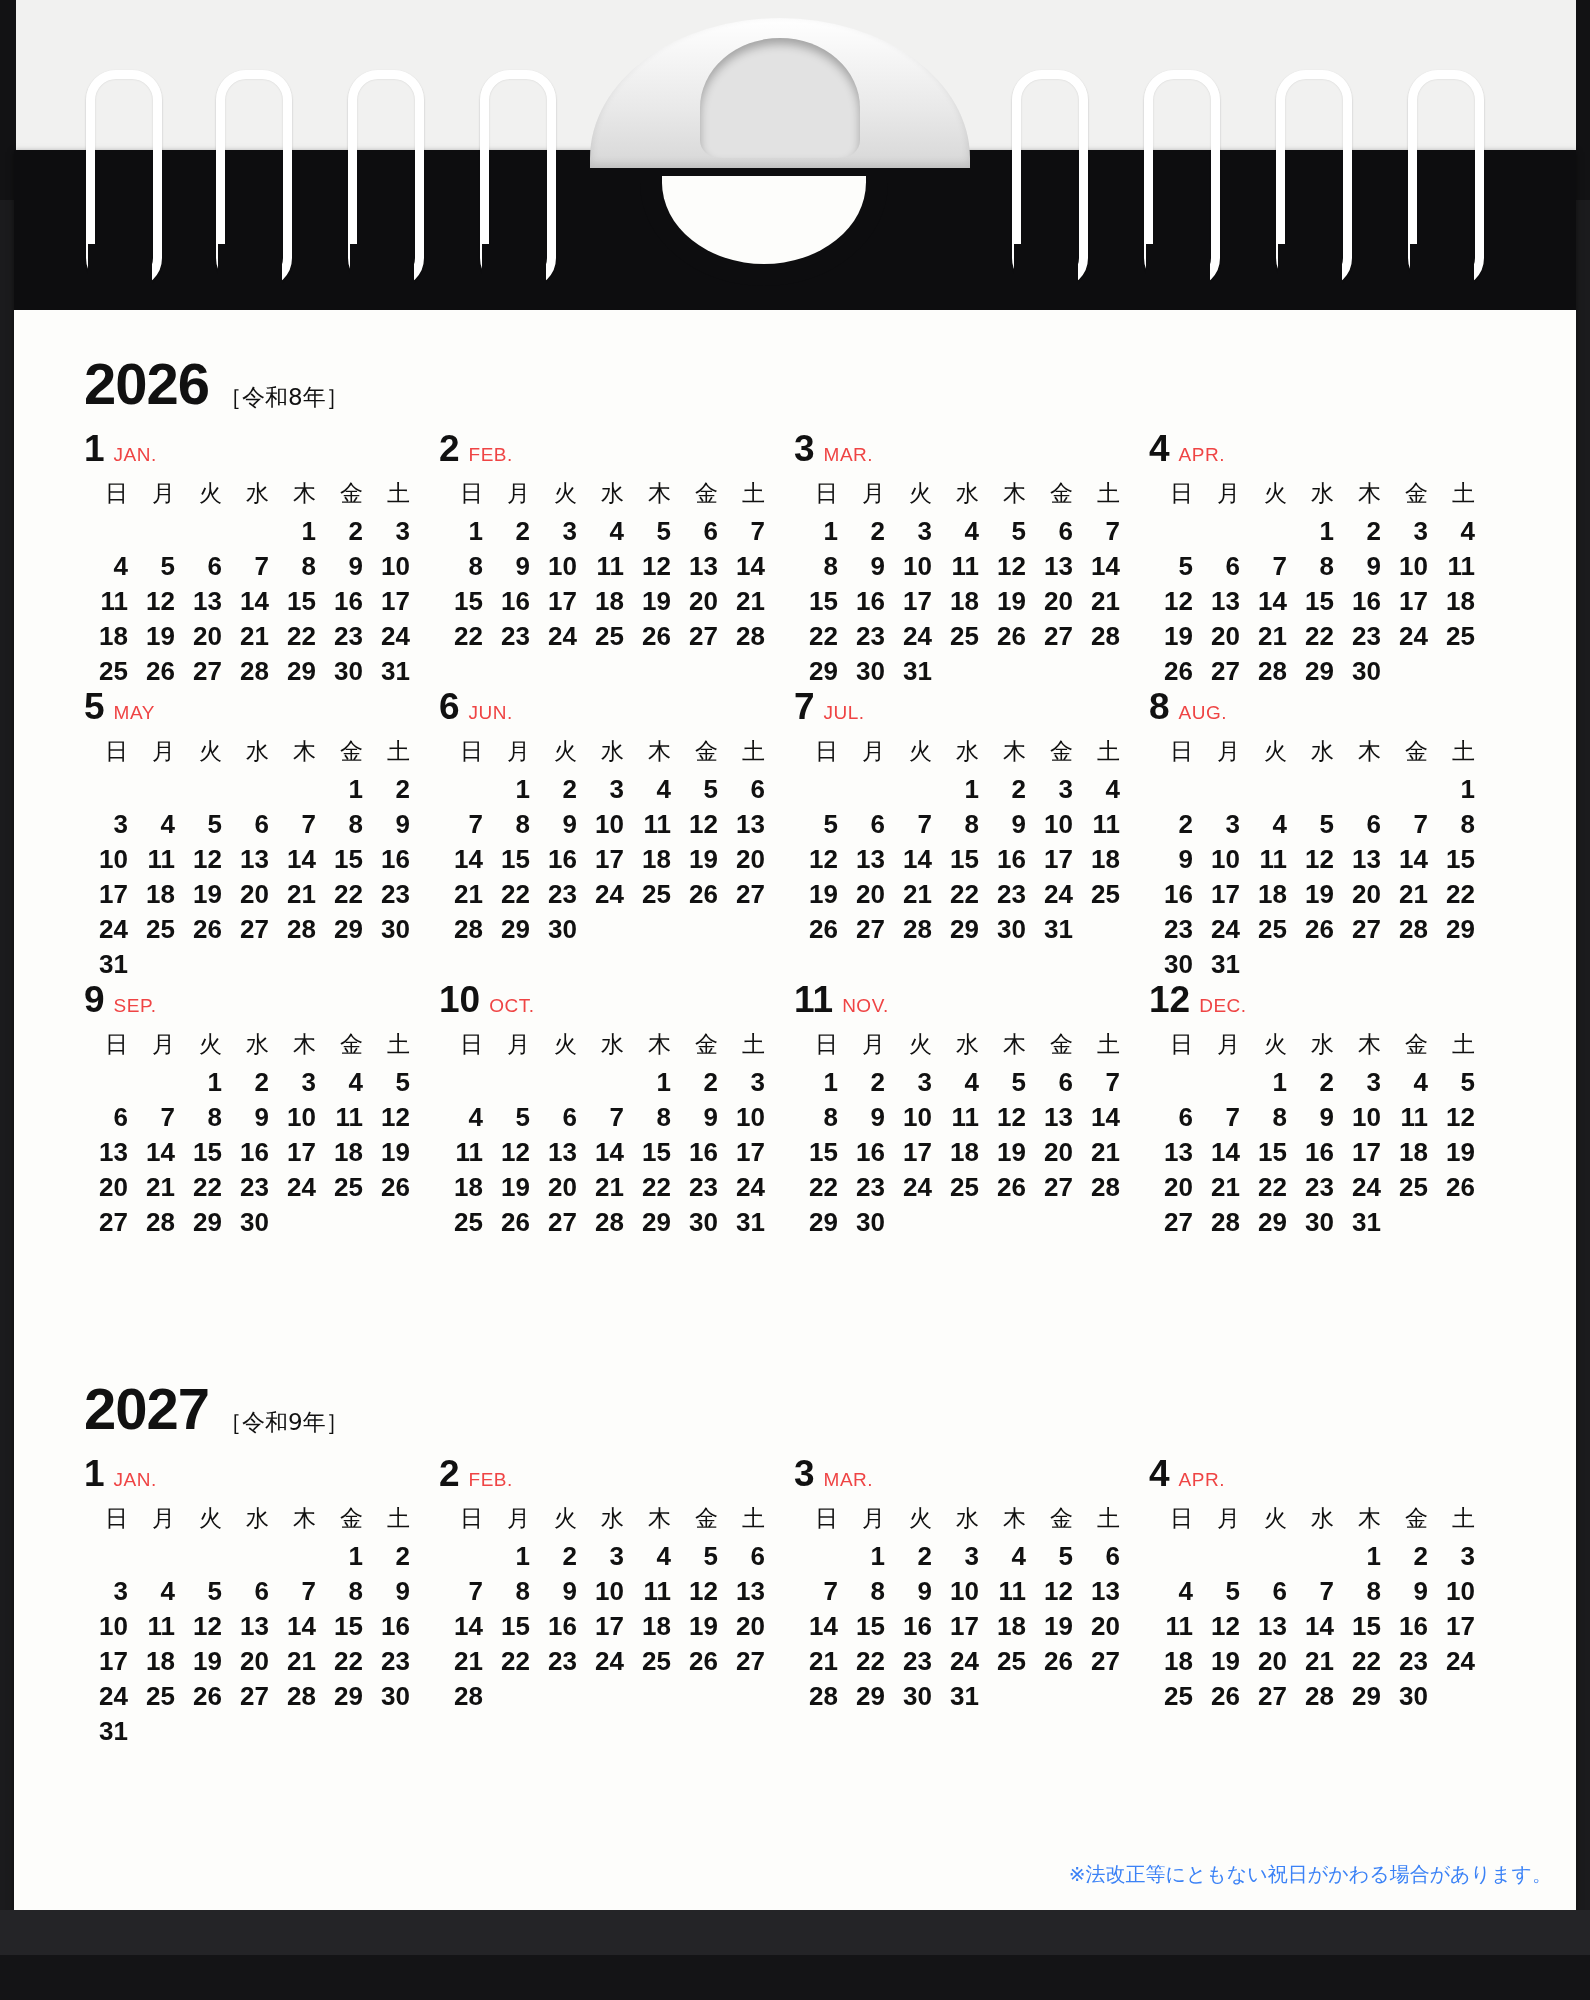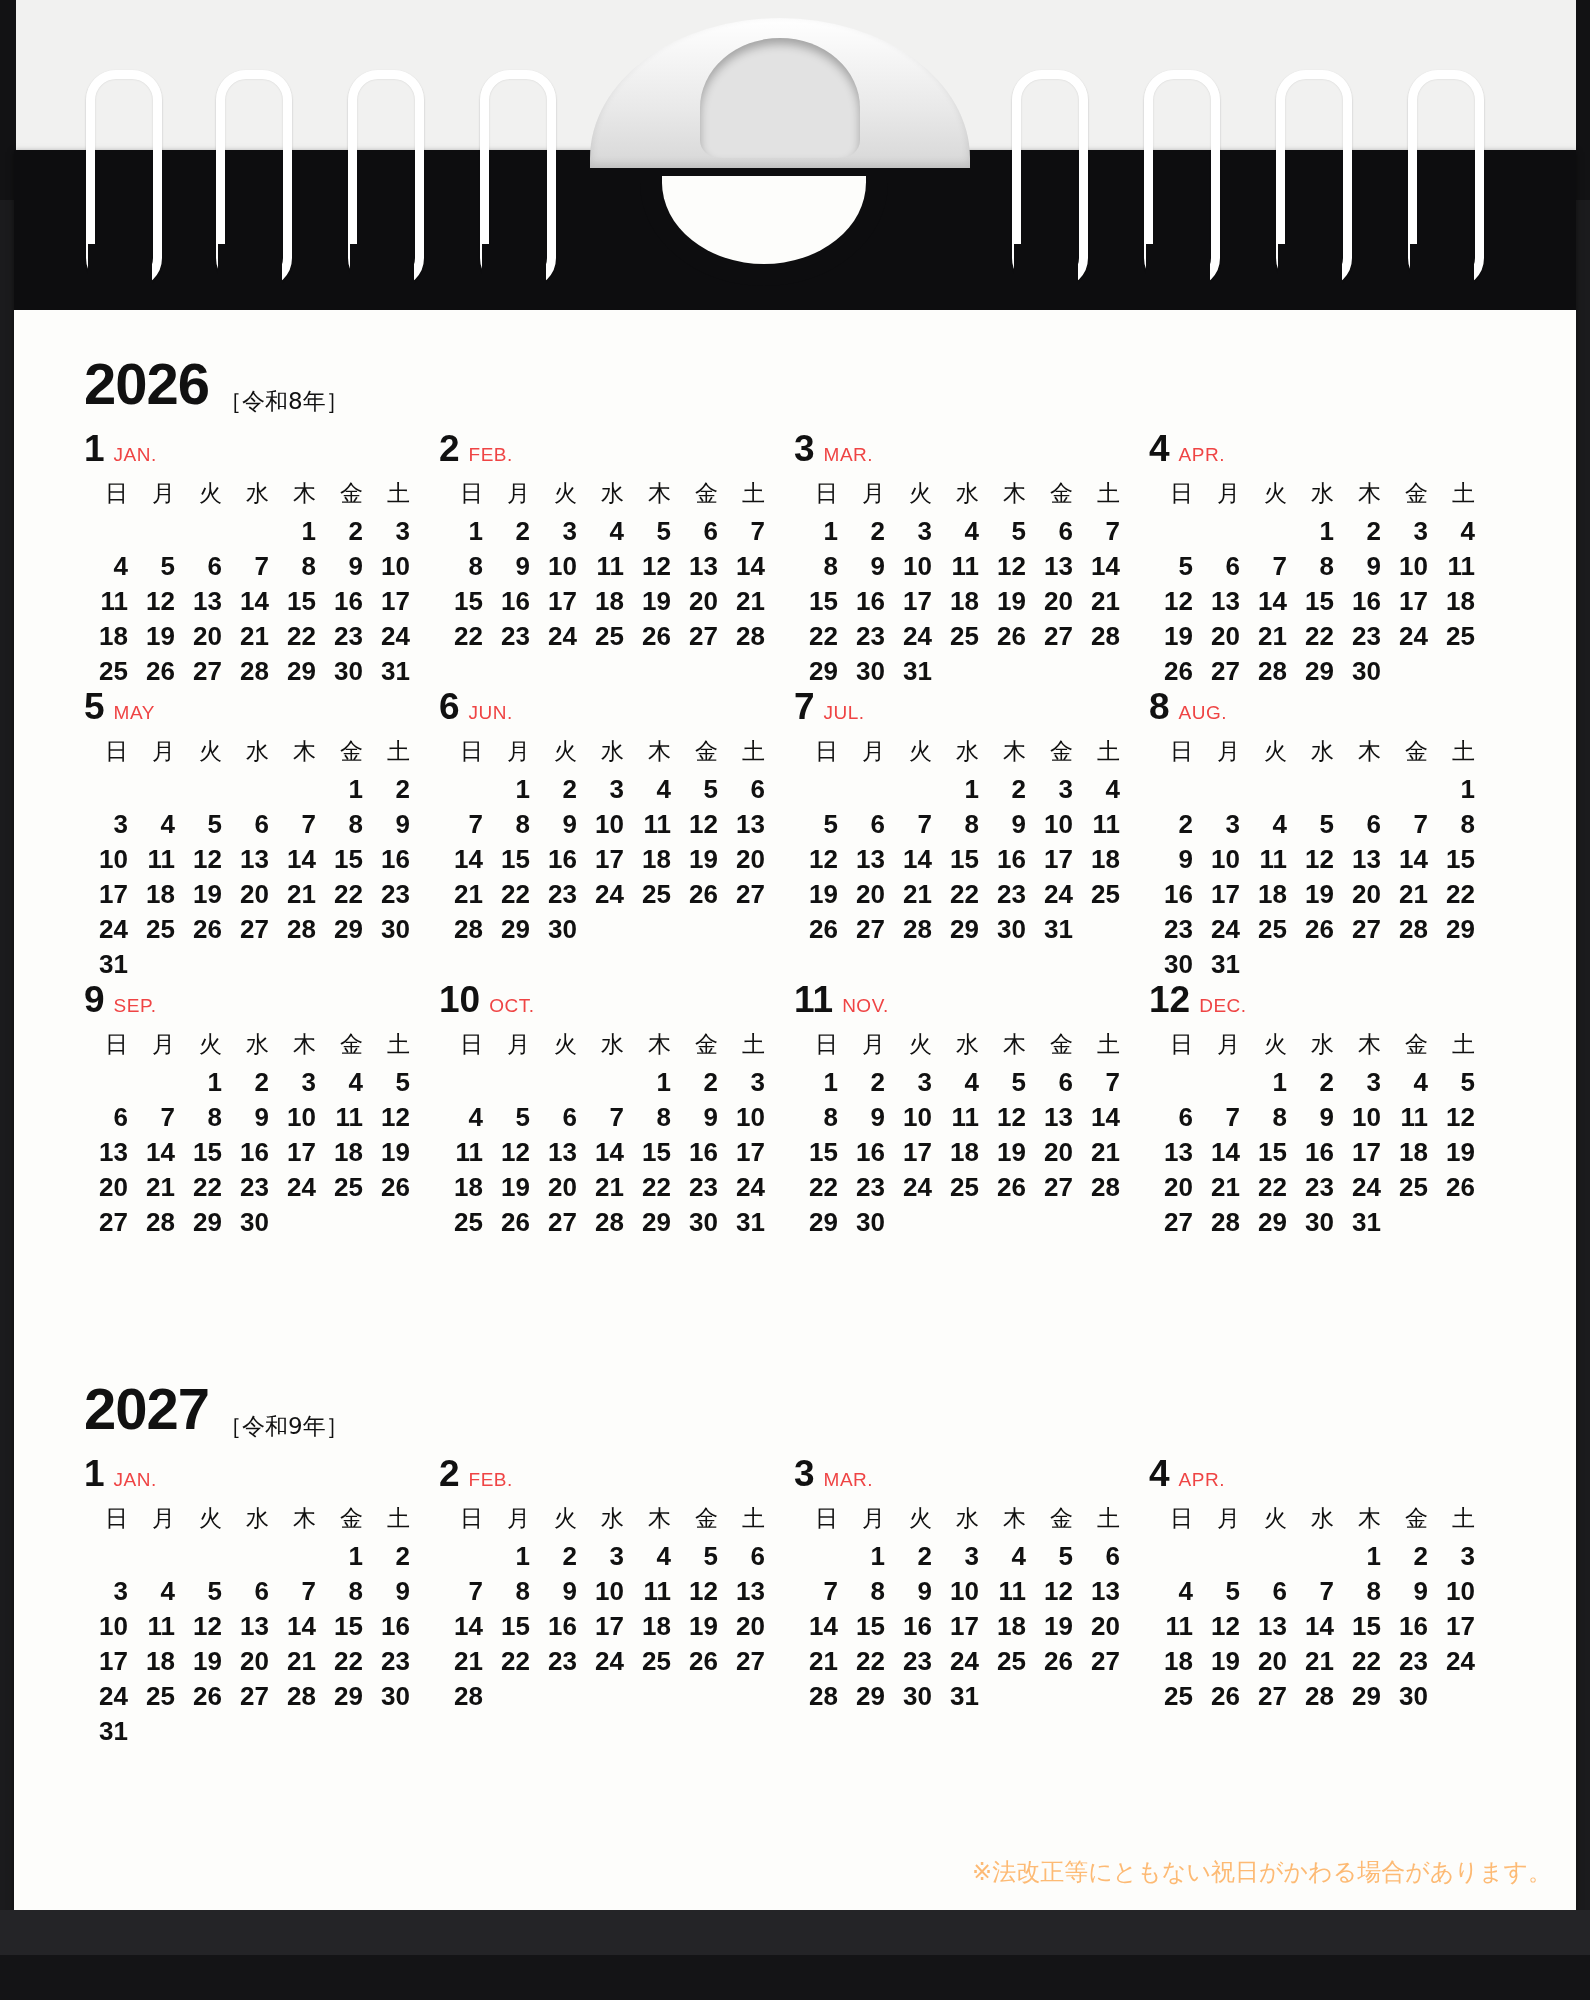--- a/index.html
+++ b/index.html
@@ -159,21 +159,21 @@
   .cal {
     position: absolute;
     left: 14px;
     top: 310px;
     width: 1562px;
     height: 1600px;
   }
   .year-head {
     position: absolute;
     display: flex;
-    align-items: flex-end;
+    align-items: center;
     gap: 10px;
   }
   .year-num {
     font-size: 58px;
     font-weight: bold;
     letter-spacing: -1px;
     color: #111;
     font-family: "Liberation Sans", sans-serif;
   }
   .year-era {
@@ -234,22 +234,22 @@
     text-align: right;
     font-weight: normal;
   }
   .sun { color: #d0252b; }
   .sat { color: #1f6fd0; }
 
   .footnote {
     position: absolute;
     right: 24px;
     bottom: 22px;
-    font-size: 24px;
-    color: #fdba74;
+    font-size: 20px;
+    color: #3b82f6;
     font-family: "DejaVu Sans", sans-serif;
   }
 </style>
 </head>
 <body>
 
 <div class="photo">
 
   <div class="top-gray"></div>
   <div class="top-left-dark"></div>

